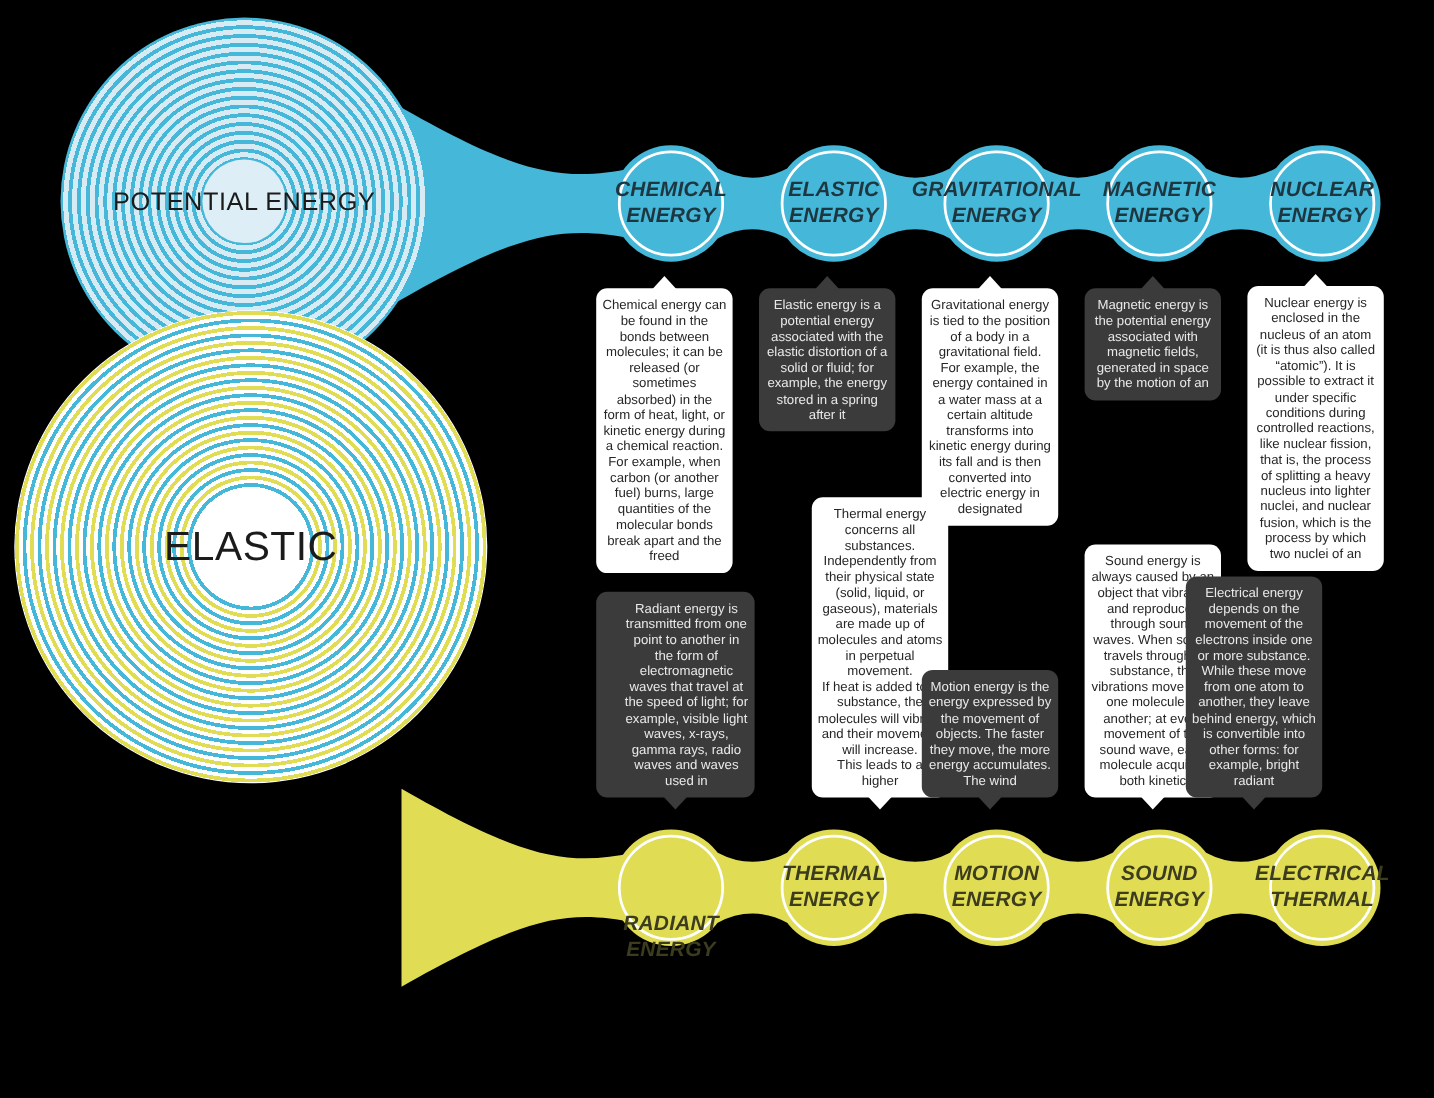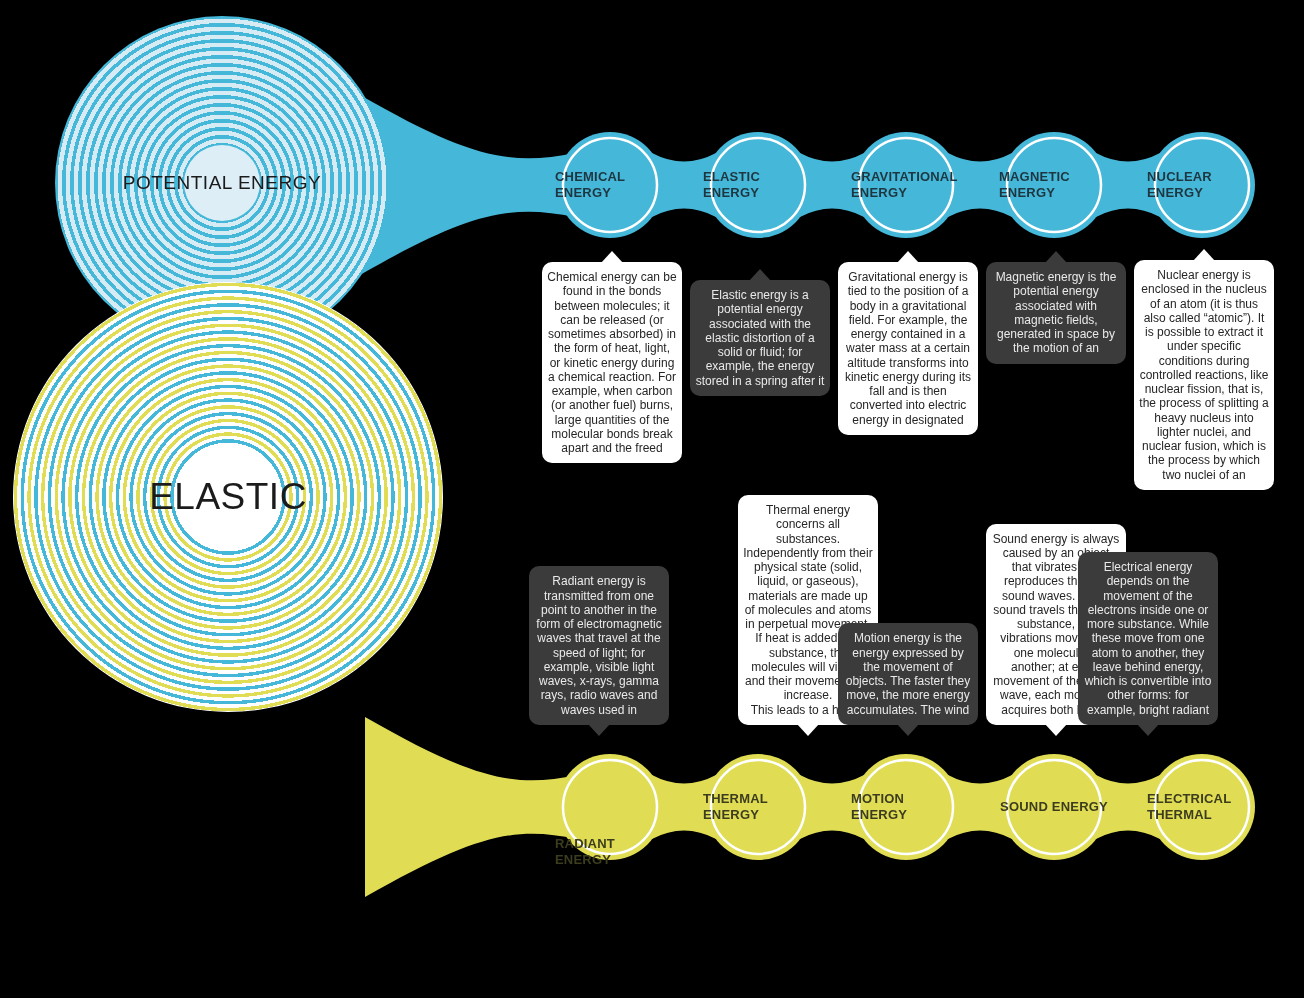--- a/index.html
+++ b/index.html
@@ -10,39 +10,39 @@
 
   
   .bigcircle{position:absolute;border-radius:50%;z-index:2;}
   .bigcircle .disc{position:absolute;left:50%;top:50%;transform:translate(-50%,-50%);border-radius:50%;}
   .bigcircle .biglabel{position:absolute;inset:0;display:flex;align-items:center;justify-content:center;
     color:#1b1b1b;font-weight:500;letter-spacing:.5px;white-space:nowrap;}
 
   .potential{left:55px;top:16px;width:334px;height:334px;
     background:repeating-radial-gradient(circle, #d7ebf5 0 4.5px, #45b7d8 4.5px 8px);}
   .potential .disc{width:76px;height:76px;background:#ddeef7;}
-  .potential .biglabel{font-size:19px;}
+  .potential .biglabel{font-size:23px;}
 
   .energy{left:13px;top:282px;width:430px;height:430px;
     background:repeating-radial-gradient(circle, #45b7d8 0 3.4px, #ffffff 3.4px 6.8px, #e0dd55 6.8px 10.2px, #ffffff 10.2px 13.6px);}
   .energy .disc{width:108px;height:108px;background:#ffffff;}
   .energy .biglabel{font-size:37px;}
 
   .kinetic{left:58px;top:640px;width:334px;height:334px;
     background:repeating-radial-gradient(circle, #e0dd55 0 3.5px, #f6f5dc 3.5px 8px);}
   .kinetic .disc{width:82px;height:82px;background:#f6f5dc;}
   .kinetic .biglabel{font-size:25px;}
 
   
   .nodelabel{position:absolute;width:110px;height:44px;z-index:3;display:flex;align-items:center;justify-content:center;
-    text-align:left;font-size:13px;font-weight:600;line-height:1.25;color:#1e3640;letter-spacing:.2px;}
+    text-align:center;font-size:19px;font-weight:600;line-height:1.25;color:#1e3640;letter-spacing:.2px;font-style:italic;}
   .nodelabel.yellow{color:#3c3c1e;}
 
   
-  .callout{position:absolute;width:140px;border-radius:10px;z-index:3;}
+  .callout{position:absolute;width:124px;border-radius:10px;z-index:3;}
   .callout.light{background:#ffffff;color:#262626;}
   .callout.dark{background:#3b3b3b;color:#e9e9e9;}
   .callout .txt{padding:8px 5px;font-size:12px;line-height:1.19;text-align:center;white-space:pre-line;}
   .callout .ptr{position:absolute;left:50%;transform:translateX(-50%);width:0;height:0;
     border-left:11px solid transparent;border-right:11px solid transparent;}
   .callout.toprow .ptr{top:-11px;}
   .callout.toprow.light .ptr{border-bottom:12px solid #ffffff;}
   .callout.toprow.dark .ptr{border-bottom:12px solid #3b3b3b;}
   .callout.bottomrow .ptr{bottom:-11px;}
   .callout.bottomrow.light .ptr{border-top:12px solid #ffffff;}
@@ -114,38 +114,38 @@
   <div class="nodelabel yellow" style="left:555px;top:785px;margin-top:45px;">RADIANT ENERGY</div>
   <div class="nodelabel yellow" style="left:703px;top:785px;">THERMAL ENERGY</div>
   <div class="nodelabel yellow" style="left:851px;top:785px;">MOTION ENERGY</div>
   <div class="nodelabel yellow" style="left:999px;top:785px;">SOUND ENERGY</div>
   <div class="nodelabel yellow" style="left:1147px;top:785px;">ELECTRICAL THERMAL</div>
 
   <div class="callout light toprow" style="left:542px;top:262px;">
     <div class="ptr"></div>
     <div class="txt">Chemical energy can be found in the bonds between molecules; it can be released (or sometimes absorbed) in the form of heat, light, or kinetic energy during a chemical reaction. For example, when carbon (or another fuel) burns, large quantities of the molecular bonds break apart and the freed</div>
   </div>
-  <div class="callout dark toprow" style="left:690px;top:262px;margin-top:18px;">
+  <div class="callout dark toprow" style="left:690px;top:262px;">
     <div class="ptr"></div>
     <div class="txt">Elastic energy is a potential energy associated with the elastic distortion of a solid or fluid; for example, the energy stored in a spring after it</div>
   </div>
   <div class="callout light toprow" style="left:838px;top:262px;">
     <div class="ptr"></div>
     <div class="txt">Gravitational energy is tied to the position of a body in a gravitational field. For example, the energy contained in a water mass at a certain altitude transforms into kinetic energy during its fall and is then converted into electric energy in designated</div>
   </div>
   <div class="callout dark toprow" style="left:986px;top:262px;">
     <div class="ptr"></div>
     <div class="txt">Magnetic energy is the potential energy associated with magnetic fields, generated in space by the motion of an</div>
   </div>
   <div class="callout light toprow" style="left:1134px;top:260px;">
     <div class="ptr"></div>
     <div class="txt">Nuclear energy is enclosed in the nucleus of an atom (it is thus also called “atomic”). It is possible to extract it under specific conditions during controlled reactions, like nuclear fission, that is, the process of splitting a heavy nucleus into lighter nuclei, and nuclear fusion, which is the process by which two nuclei of an</div>
   </div>
 
-  <div class="callout dark bottomrow" style="left:529px;bottom:273px;">
+  <div class="callout dark bottomrow" style="left:542px;bottom:273px;padding-left:20px;">
     <div class="ptr"></div>
     <div class="txt">Radiant energy is transmitted from one point to another in the form of electromagnetic waves that travel at the speed of light; for example, visible light waves, x-rays, gamma rays, radio waves and waves used in</div>
   </div>
   <div class="callout light bottomrow" style="left:690px;bottom:273px;margin-left:48px;">
     <div class="ptr"></div>
     <div class="txt">Thermal energy concerns all substances. Independently from their physical state (solid, liquid, or gaseous), materials are made up of molecules and atoms in perpetual movement.
 If heat is added to a substance, the molecules will vibrate and their movement will increase.
 This leads to a higher</div>
   </div>
   <div class="callout dark bottomrow" style="left:838px;bottom:273px;">

